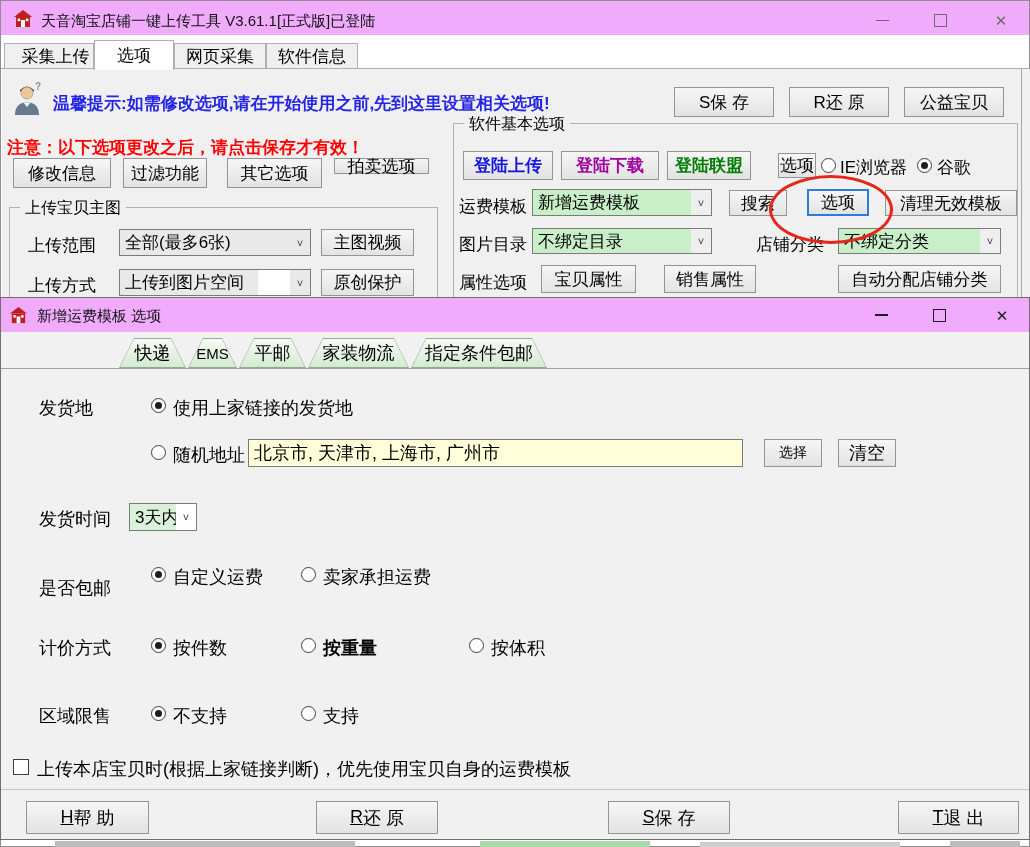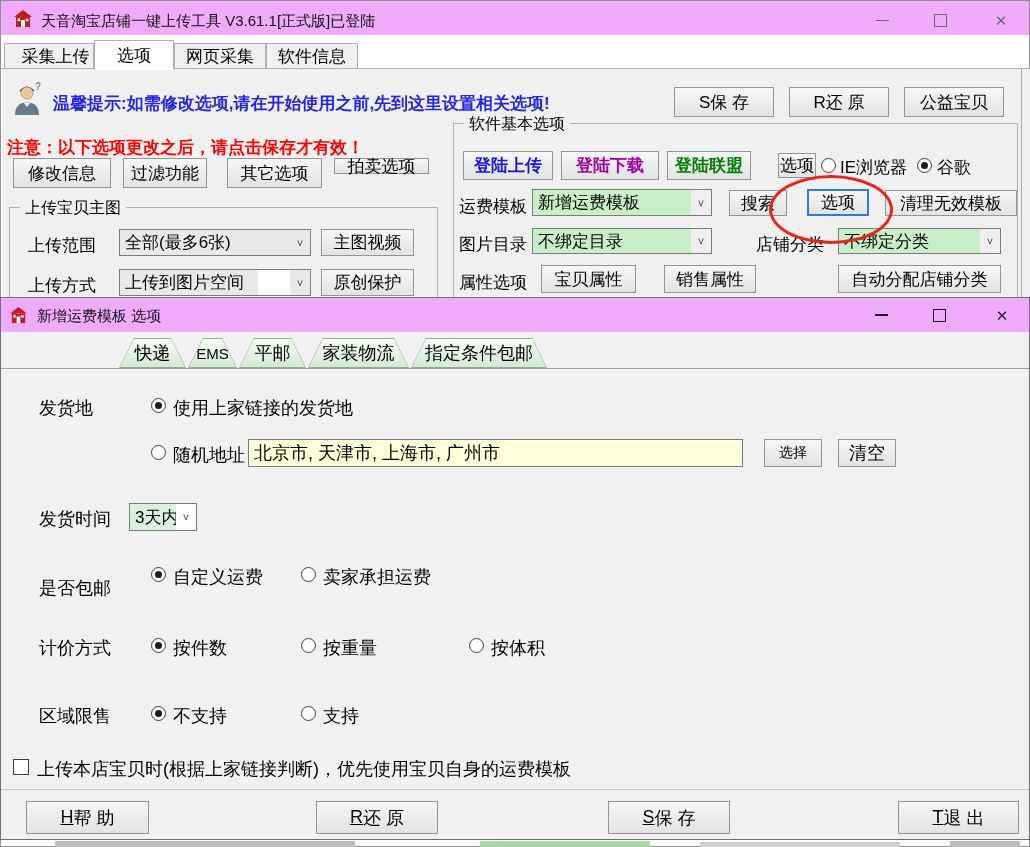--- a/index.html
+++ b/index.html
@@ -304,21 +304,21 @@
     <div class="lbl" style="left:172px;top:267px;">自定义运费</div>
     <div class="radio" style="left:300px;top:269px;"></div>
     <div class="lbl" style="left:322px;top:267px;">卖家承担运费</div>
 
     <div class="lbl" style="left:38px;top:338px;">计价方式</div>
     <div class="radio checked" style="left:150px;top:340px;">
         <div class="dot"></div>
       </div>
     <div class="lbl" style="left:172px;top:338px;">按件数</div>
     <div class="radio" style="left:300px;top:340px;"></div>
-    <div class="lbl" style="left:322px;top:338px;">按重量</div>
+    <div class="lbl" style="left:322px;top:338px;font-weight:bold;">按重量</div>
     <div class="radio" style="left:468px;top:340px;"></div>
     <div class="lbl" style="left:490px;top:338px;">按体积</div>
 
     <div class="lbl" style="left:38px;top:406px;">区域限售</div>
     <div class="radio checked" style="left:150px;top:408px;">
         <div class="dot"></div>
       </div>
     <div class="lbl" style="left:172px;top:406px;">不支持</div>
     <div class="radio" style="left:300px;top:408px;"></div>
     <div class="lbl" style="left:322px;top:406px;">支持</div>

